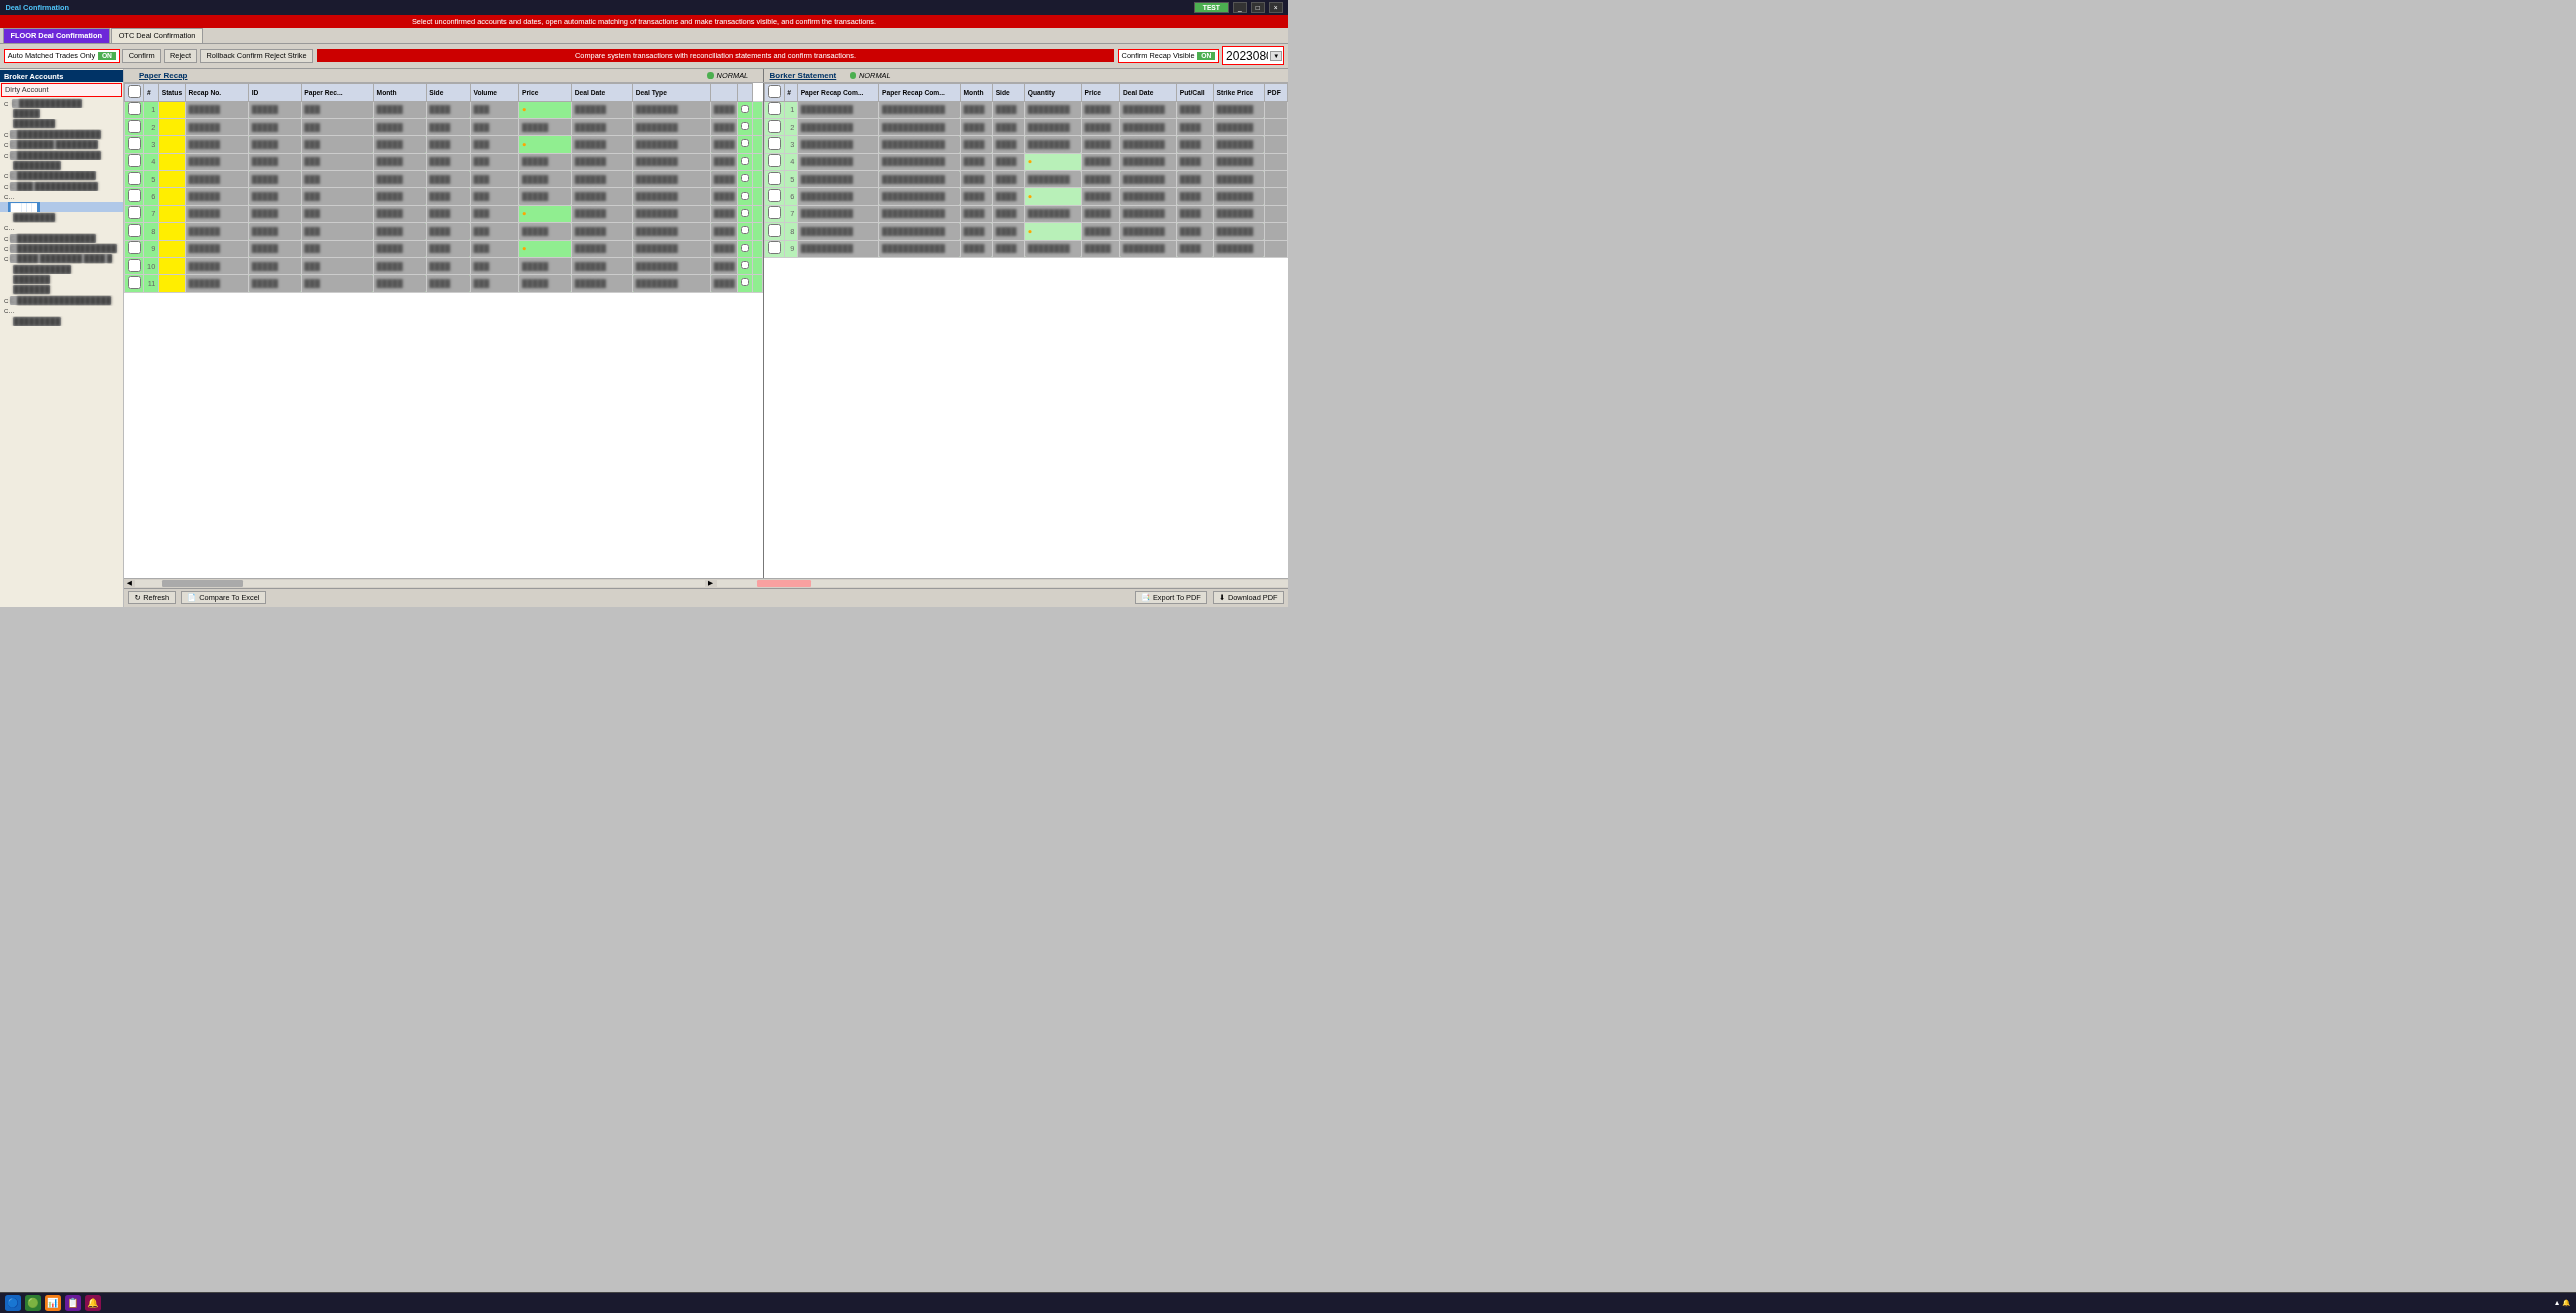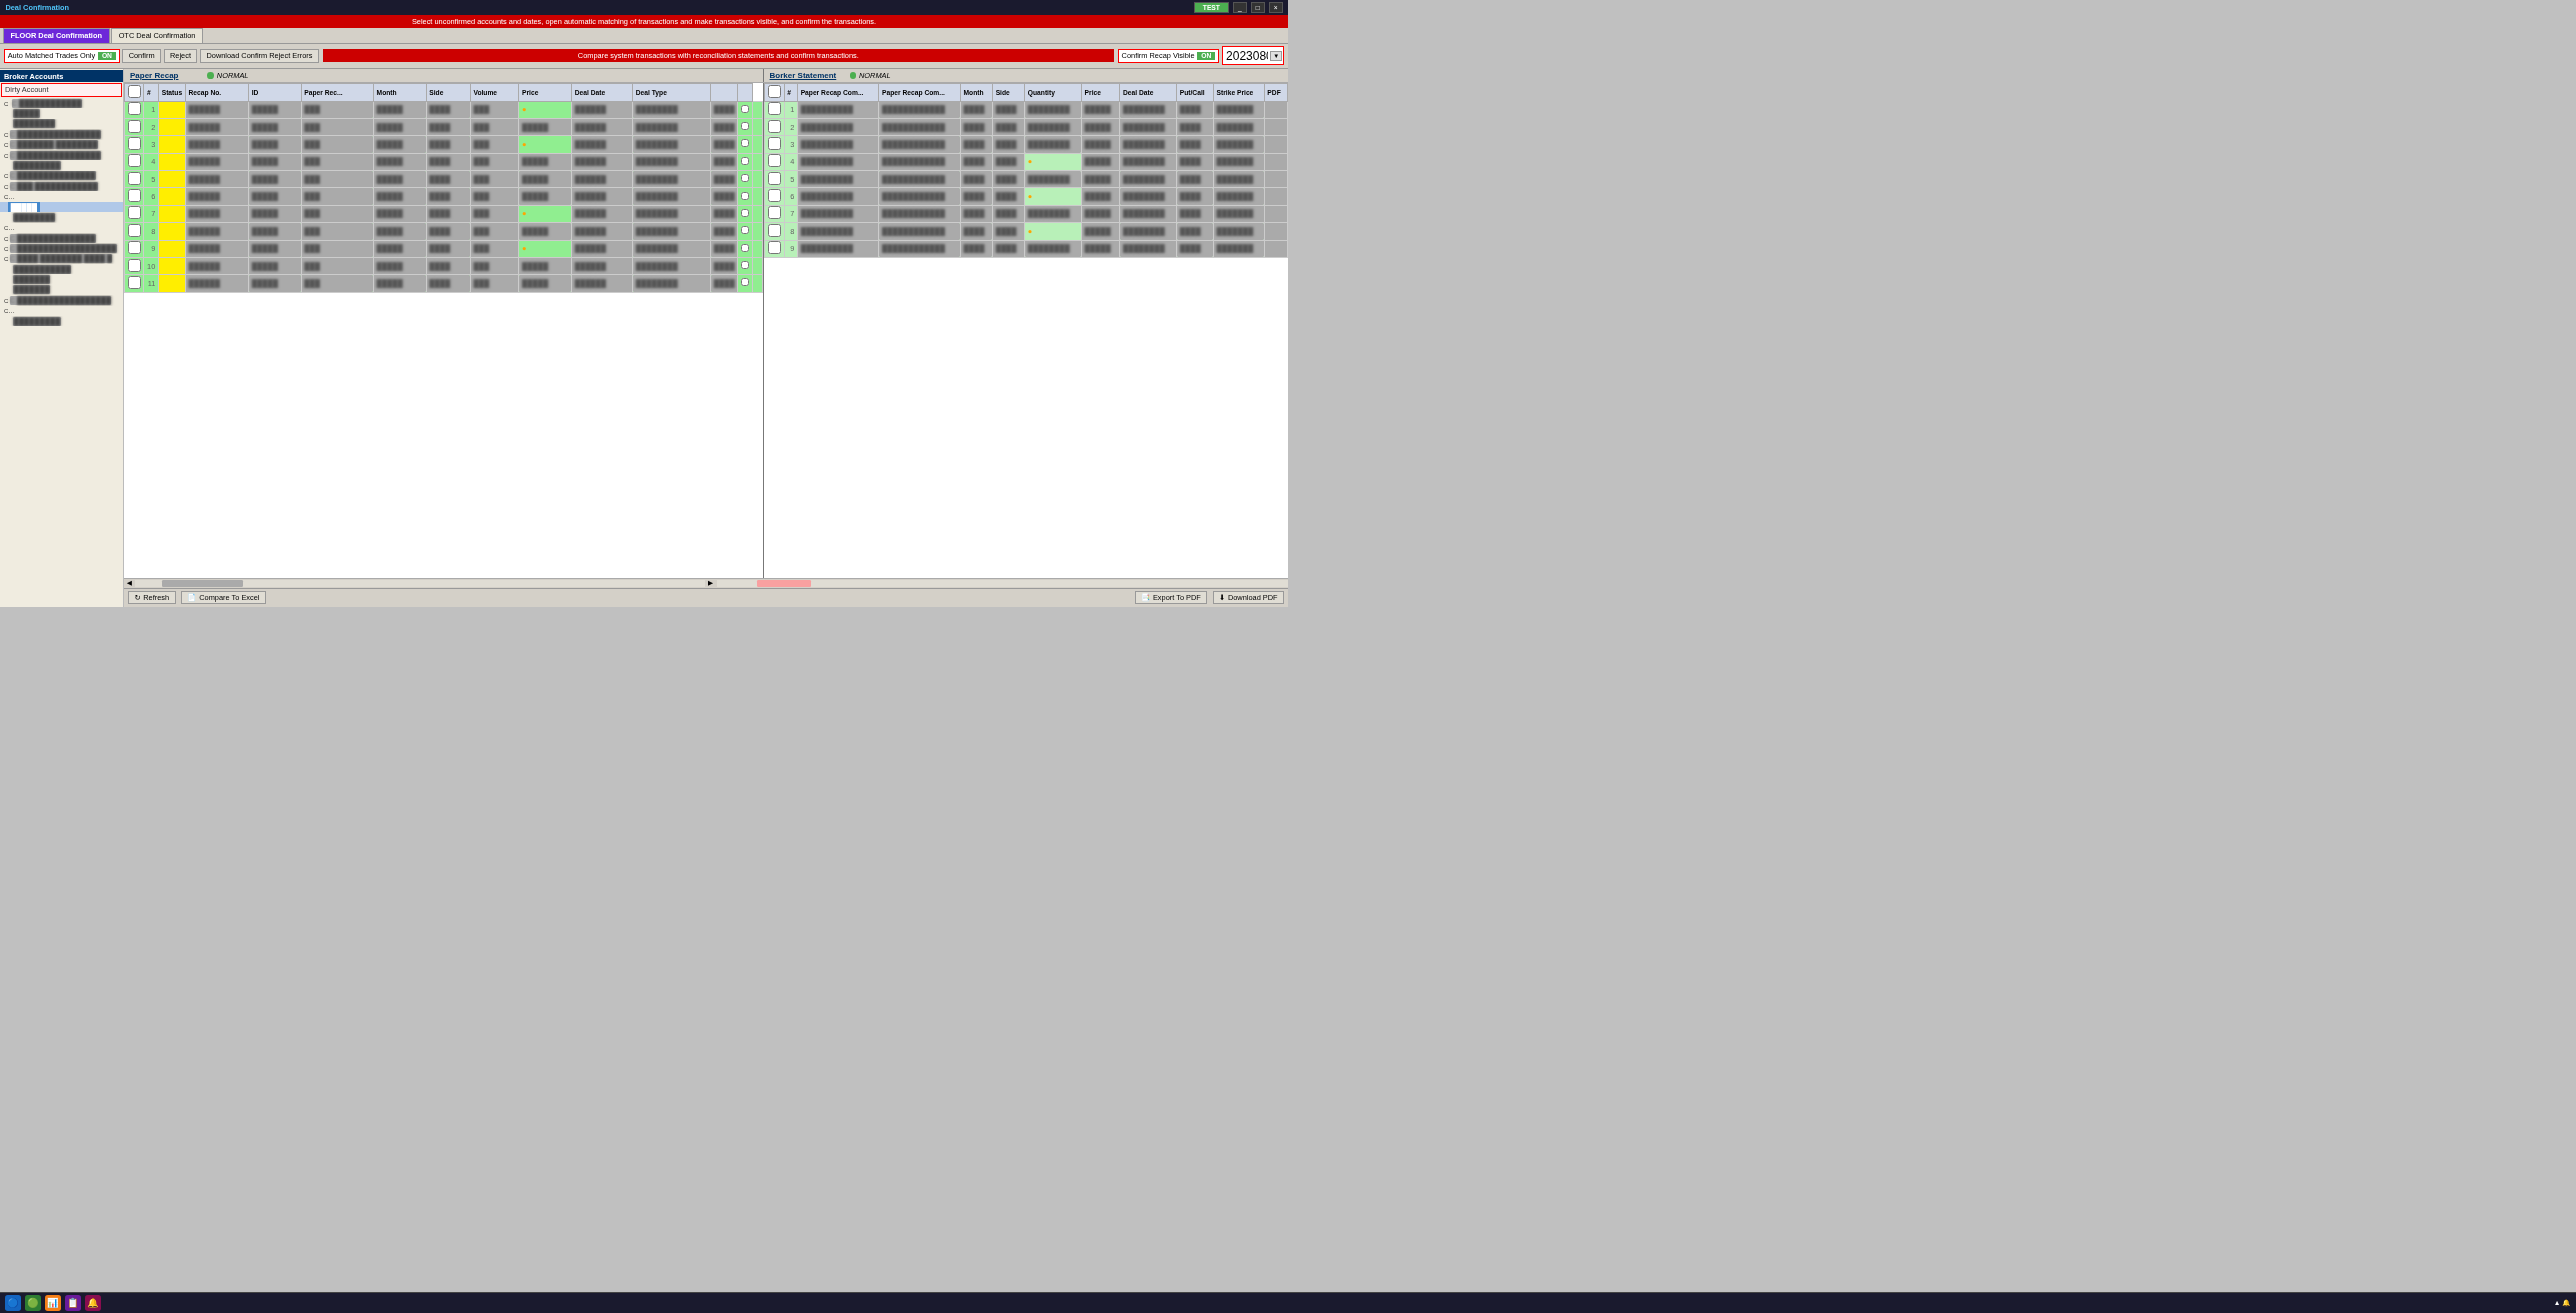--- a/index.html
+++ b/index.html
@@ -281,24 +281,25 @@
     }
 
     .split-headers {
       display: flex;
       background: #d4d0c8;
       border-bottom: 0.7px solid #aaa;
     }
     .split-header-left {
       width: 55%;
       border-right: 1.3px solid #777;
-      padding: 2px 6px;
-      display: flex;
-      align-items: center;
-      gap: 29px;
+      padding: 2px 15px;
+      display: flex;
+      align-items: center;
+      gap: 22px;
+      justify-content: space-between;
     }
     .split-header-right {
       flex: 1;
       padding: 2px 5.4px;
       display: flex;
       align-items: center;
       gap: 13.4px;
     }
 
     .blurred-text {
@@ -337,21 +338,21 @@
 
     <div class="toggle-group">
       <span>Auto Matched Trades Only</span>
       <button class="toggle-on">ON</button>
     </div>
 
     <button class="btn-toolbar">Confirm</button>
 
     <button class="btn-toolbar">Reject</button>
 
-    <button class="btn-toolbar">Download Confirm Reject Errors</button>
+    <button class="btn-toolbar">Rollback Confirm Reject Strike</button>
   </div>
 
   <div style="background:#cc0000; color:white; padding:2px 6.7px; font-size:7.4px; flex:1; text-align:center;">
     <span>Compare system transactions with reconciliation statements and confirm transactions.</span>
   </div>
 
   <div class="toolbar-right">
 
     <div class="confirm-recap-group">
       <span>Confirm Recap Visible</span>

